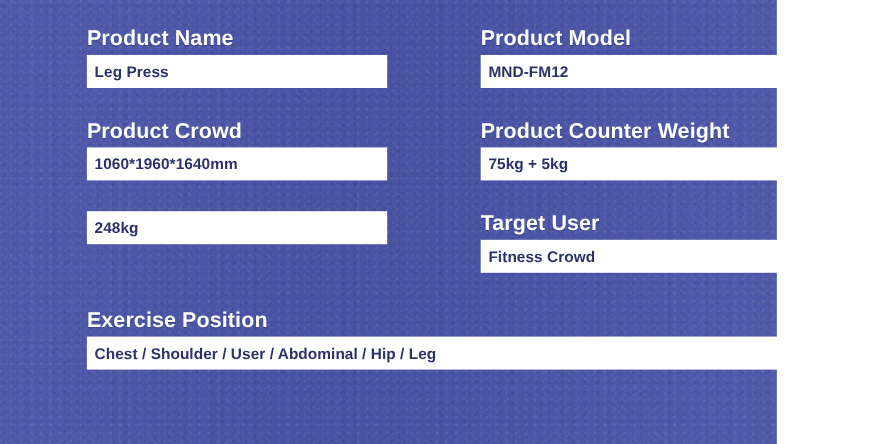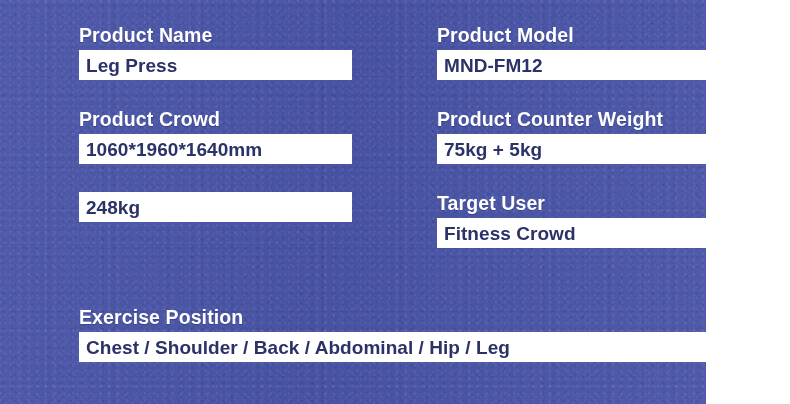--- a/index.html
+++ b/index.html
@@ -73,21 +73,21 @@
     align-items: center;
     height: 30px;
     background: #ffffff;
     box-sizing: border-box;
     padding-left: 7px;
     overflow: hidden;
   }
 
   .field-value-text {
     color: #2b3268;
-    font-size: 19px;
+    font-size: 14px;
     font-weight: bold;
     line-height: 17px;
     white-space: nowrap;
     letter-spacing: 0.05px;
   }
 
   
   .row-1 { top: 24px; }
   .row-2 { top: 108px; }
   .row-3 { top: 192px; }
@@ -141,21 +141,21 @@
     <div class="field-block row-3">
       <span class="field-label">Target User</span>
       <div class="field-value-box">
         <span class="field-value-text">Fitness Crowd</span>
       </div>
     </div>
 
   </div>
 
   <div class="full-row row-4">
-    <div class="field-block" style="position:relative; top:0;margin-top:26px;">
+    <div class="field-block" style="position:relative; top:0;">
       <span class="field-label">Exercise Position</span>
       <div class="field-value-box">
-        <span class="field-value-text">Chest / Shoulder / Back / Abdominal / Hip / Leg</span>
+        <span class="field-value-text">Chest / Shoulder / User / Abdominal / Hip / Leg</span>
       </div>
     </div>
   </div>
 
 </div>
 
 </body></html>

